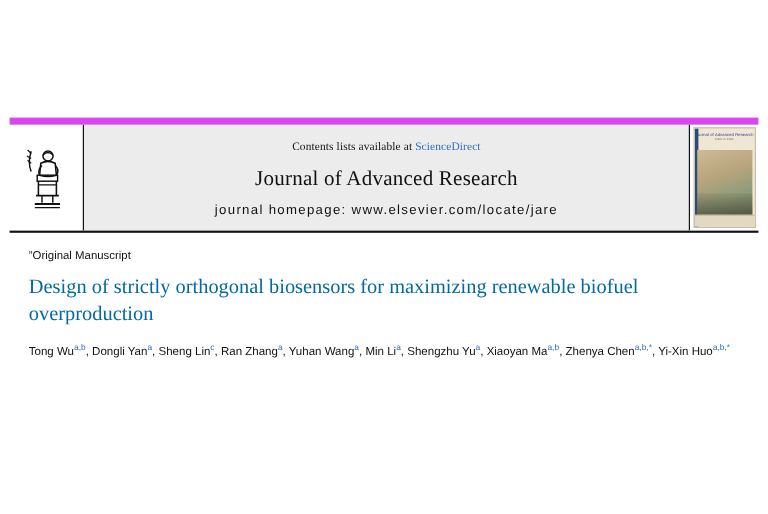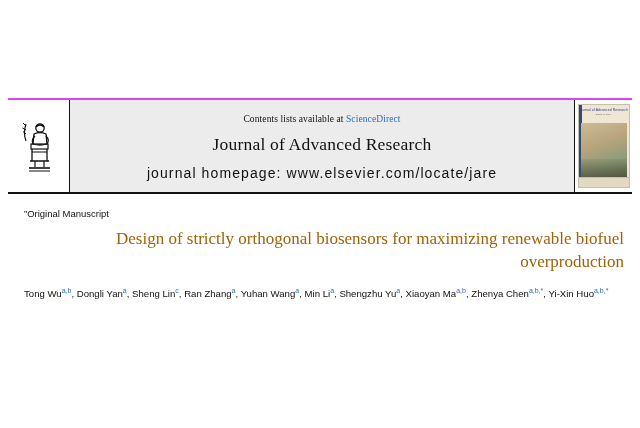--- a/index.html
+++ b/index.html
@@ -21,21 +21,21 @@
     background: #fff;
   }
 
   
   .masthead {
     position: absolute;
     left: 8px;
     top: 98px;
     width: 624px;
     height: 96px;
-    border-top: 2px solid #d946ef;
+    border-top: 6px solid #d946ef;
     border-bottom: 2px solid #111;
     box-sizing: border-box;
     display: flex;
     align-items: stretch;
     background: #fff;
   }
   .masthead-logo {
     width: 62px;
     flex: 0 0 62px;
     border-right: 1px solid #111;
@@ -67,21 +67,21 @@
   }
   .journal-title {
     font-family: "Liberation Serif", serif;
     font-size: 17.5px;
     color: #111;
     margin: 10px 0 10px 0;
     letter-spacing: 0.2px;
   }
   .homepage-line {
     font-family: "Liberation Sans", sans-serif;
-    font-size: 14px;
+    font-size: 11px;
     color: #111;
     letter-spacing: 1.1px;
     margin-bottom: 1px;
   }
   .masthead-cover {
     width: 58px;
     flex: 0 0 58px;
     border-left: 1px solid #111;
     box-sizing: border-box;
     background: #fff;
@@ -164,25 +164,24 @@
   .manuscript-type {
     font-family: "Liberation Sans", sans-serif;
     font-size: 9.5px;
     color: #111;
     margin-bottom: 9px;
   }
   .article-title {
     font-family: "Liberation Serif", serif;
     font-size: 17px;
     line-height: 1.35;
-    color: #a16207;
+    color: #0369a1;
     margin: 0 0 12px 0;
     font-weight: normal;
     max-width: 600px;
-    text-align: right;
   }
   .authors {
     font-family: "Liberation Sans", sans-serif;
     font-size: 9.6px;
     line-height: 1.6;
     color: #111;
     max-width: 616px;
   }
   .authors sup {
     color: #2a6ebb;

